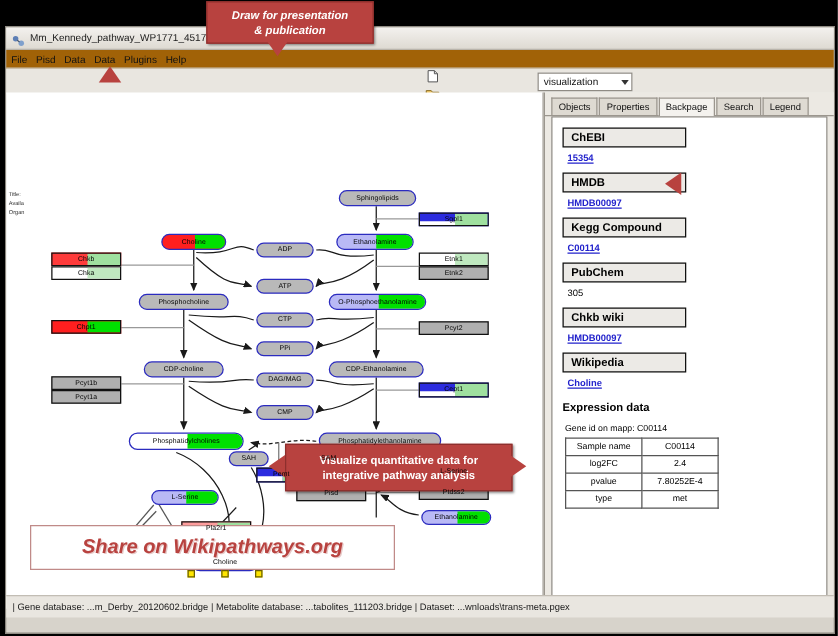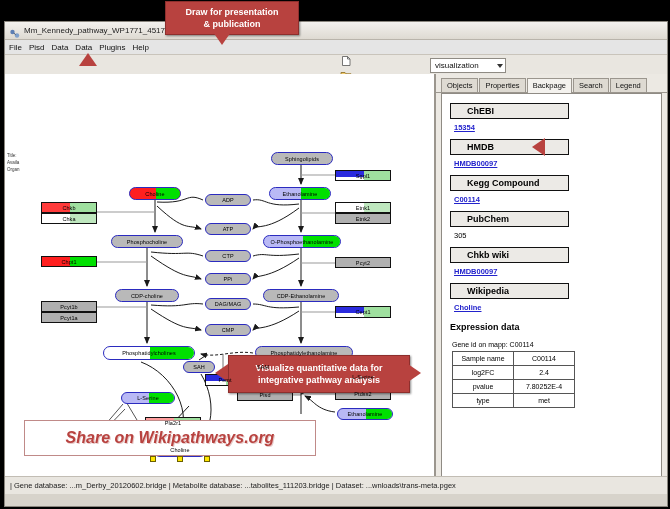--- a/index.html
+++ b/index.html
@@ -8,21 +8,21 @@
   #root{position:relative;width:670px;height:509px;background:#000;}
 
   
   .window{position:absolute;left:4px;top:21px;width:662px;height:484px;background:#d7d3cb;
           border:1px solid #8a867e;}
   .titlebar{position:relative;height:17px;background:linear-gradient(#f3f1ee,#dedad2);
             border-bottom:1px solid #b9b4ab;display:flex;align-items:center;padding-left:4px;}
   .titlebar .tb-icon{width:11px;height:11px;margin-right:4px;flex:0 0 auto;}
   .titlebar .tb-text{font-size:8px;color:#1a1a1a;white-space:nowrap;overflow:hidden;}
 
-  .menubar{height:14px;background:#e5e5e5;border-bottom:1px solid #c9c4bb;
+  .menubar{height:14px;background:#a16207;border-bottom:1px solid #c9c4bb;
            display:flex;align-items:center;padding-left:4px;gap:7px;}
   .menubar span{font-size:8px;color:#111;cursor:default;}
 
   .toolbar{height:20px;background:#e9e6e0;border-bottom:1px solid #c2bdb4;
            display:flex;align-items:center;padding-left:19px;gap:2px;position:relative;flex-direction:column;}
   .tb-btn{width:15px;height:15px;display:flex;align-items:center;justify-content:center;}
   .tb-sep{width:1px;height:13px;background:#bab5ac;margin:0 2px;}
   .zoom-label{font-size:8px;color:#111;margin-left:6px;margin-right:3px;}
   .combo{height:13px;background:#fff;border:1px solid #8f8b84;display:flex;align-items:center;
          justify-content:space-between;padding:0 2px;font-size:8px;color:#111;}
@@ -44,21 +44,21 @@
   
   .tabstrip{display:flex;align-items:flex-end;height:14px;padding-left:5px;padding-top:4px;
             background:#ece9e3;border-bottom:1px solid #9b968e;}
   .tab{font-size:7.5px;color:#111;padding:1px 5px 1px 5px;border:1px solid #9b968e;
        border-bottom:none;background:#dedad2;margin-right:1px;line-height:11px;}
   .tab.active{background:#f4f2ee;position:relative;top:1px;padding-bottom:2px;}
 
   .backpage{position:absolute;left:5px;top:19px;right:5px;bottom:3px;background:#fff;
             border:1px solid #8f8b84;overflow:hidden;padding:6px 0 0 8px;}
   .db-head{display:inline-block;min-width:85px;border:1px solid #111;background:#eceae6;
-           font-size:9px;font-weight:bold;color:#000;padding:2px 16px;margin-top:7px;}
+           font-size:9px;font-weight:bold;color:#000;padding:2px 6px;margin-top:7px;}
   .db-link{display:block;font-size:7.5px;color:#2222cc;text-decoration:underline;
            margin:4px 0 0 4px;font-weight:bold;}
   .db-plain{display:block;font-size:7.5px;color:#000;margin:4px 0 0 4px;}
   .expr-title{font-size:9px;font-weight:bold;color:#000;margin:10px 0 0 0;}
   .gene-id{font-size:7px;color:#000;margin:9px 0 3px 2px;}
   table.expr{border-collapse:collapse;margin-left:2px;}
   table.expr td{border:1px solid #555;font-size:7px;color:#000;padding:2px 4px;
                 text-align:center;min-width:52px;height:9px;}
 
   
@@ -539,21 +539,21 @@
             </table>
         </div>
       </div>
     </div>
 
     <div class="statusbar">
       <span>| Gene database: ...m_Derby_20120602.bridge | Metabolite database: ...tabolites_111203.bridge | Dataset:  ...wnloads\trans-meta.pgex</span>
     </div>
   </div>
 
-  <div class="callout small" style="left:165px;top:1px;width:132px;height:32px;">
+  <div class="callout small" style="left:165px;top:1px;width:132px;height:32px;font-style:italic;">
     <span>Draw for presentation<br>&amp; publication</span>
   </div>
   <div class="arr arr-down" style="left:213px;top:32px;"></div>
 
   <div class="arr arr-up" style="left:79px;top:53px;"></div>
 
   <div class="arr arr-left" style="left:532px;top:138px;"></div>
 
   <div class="callout small" style="left:228px;top:355px;width:180px;height:36px;">
     <span>Visualize quantitative data  for<br>integrative pathway analysis</span>

